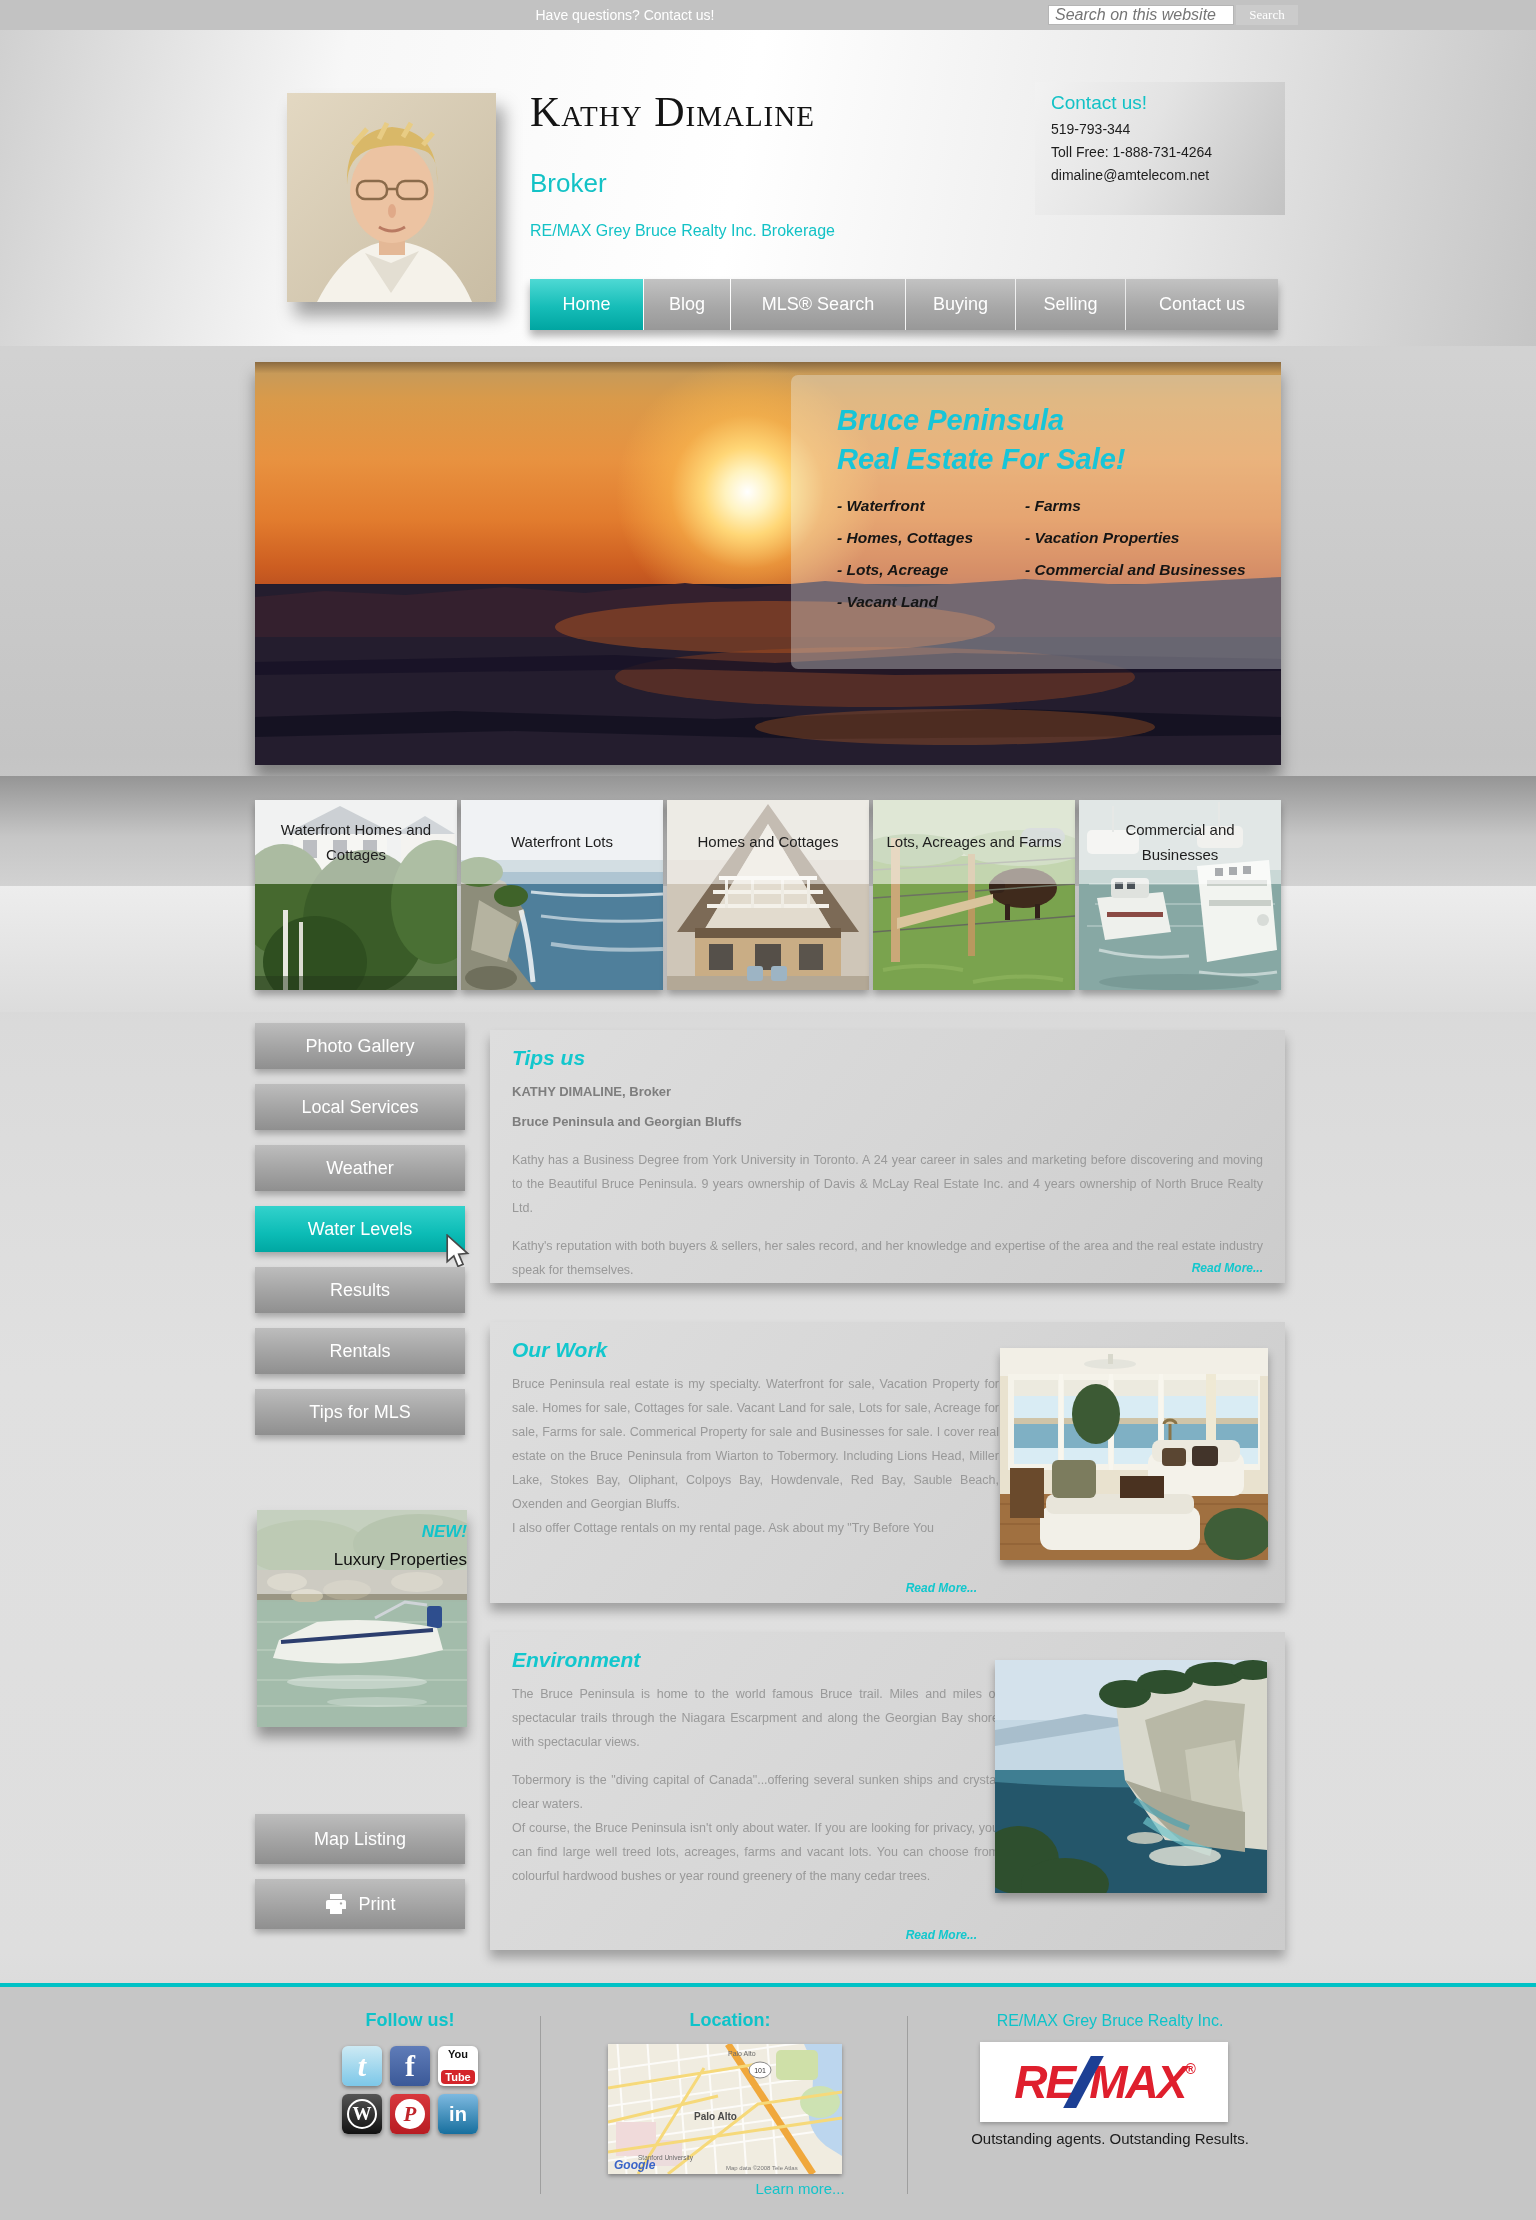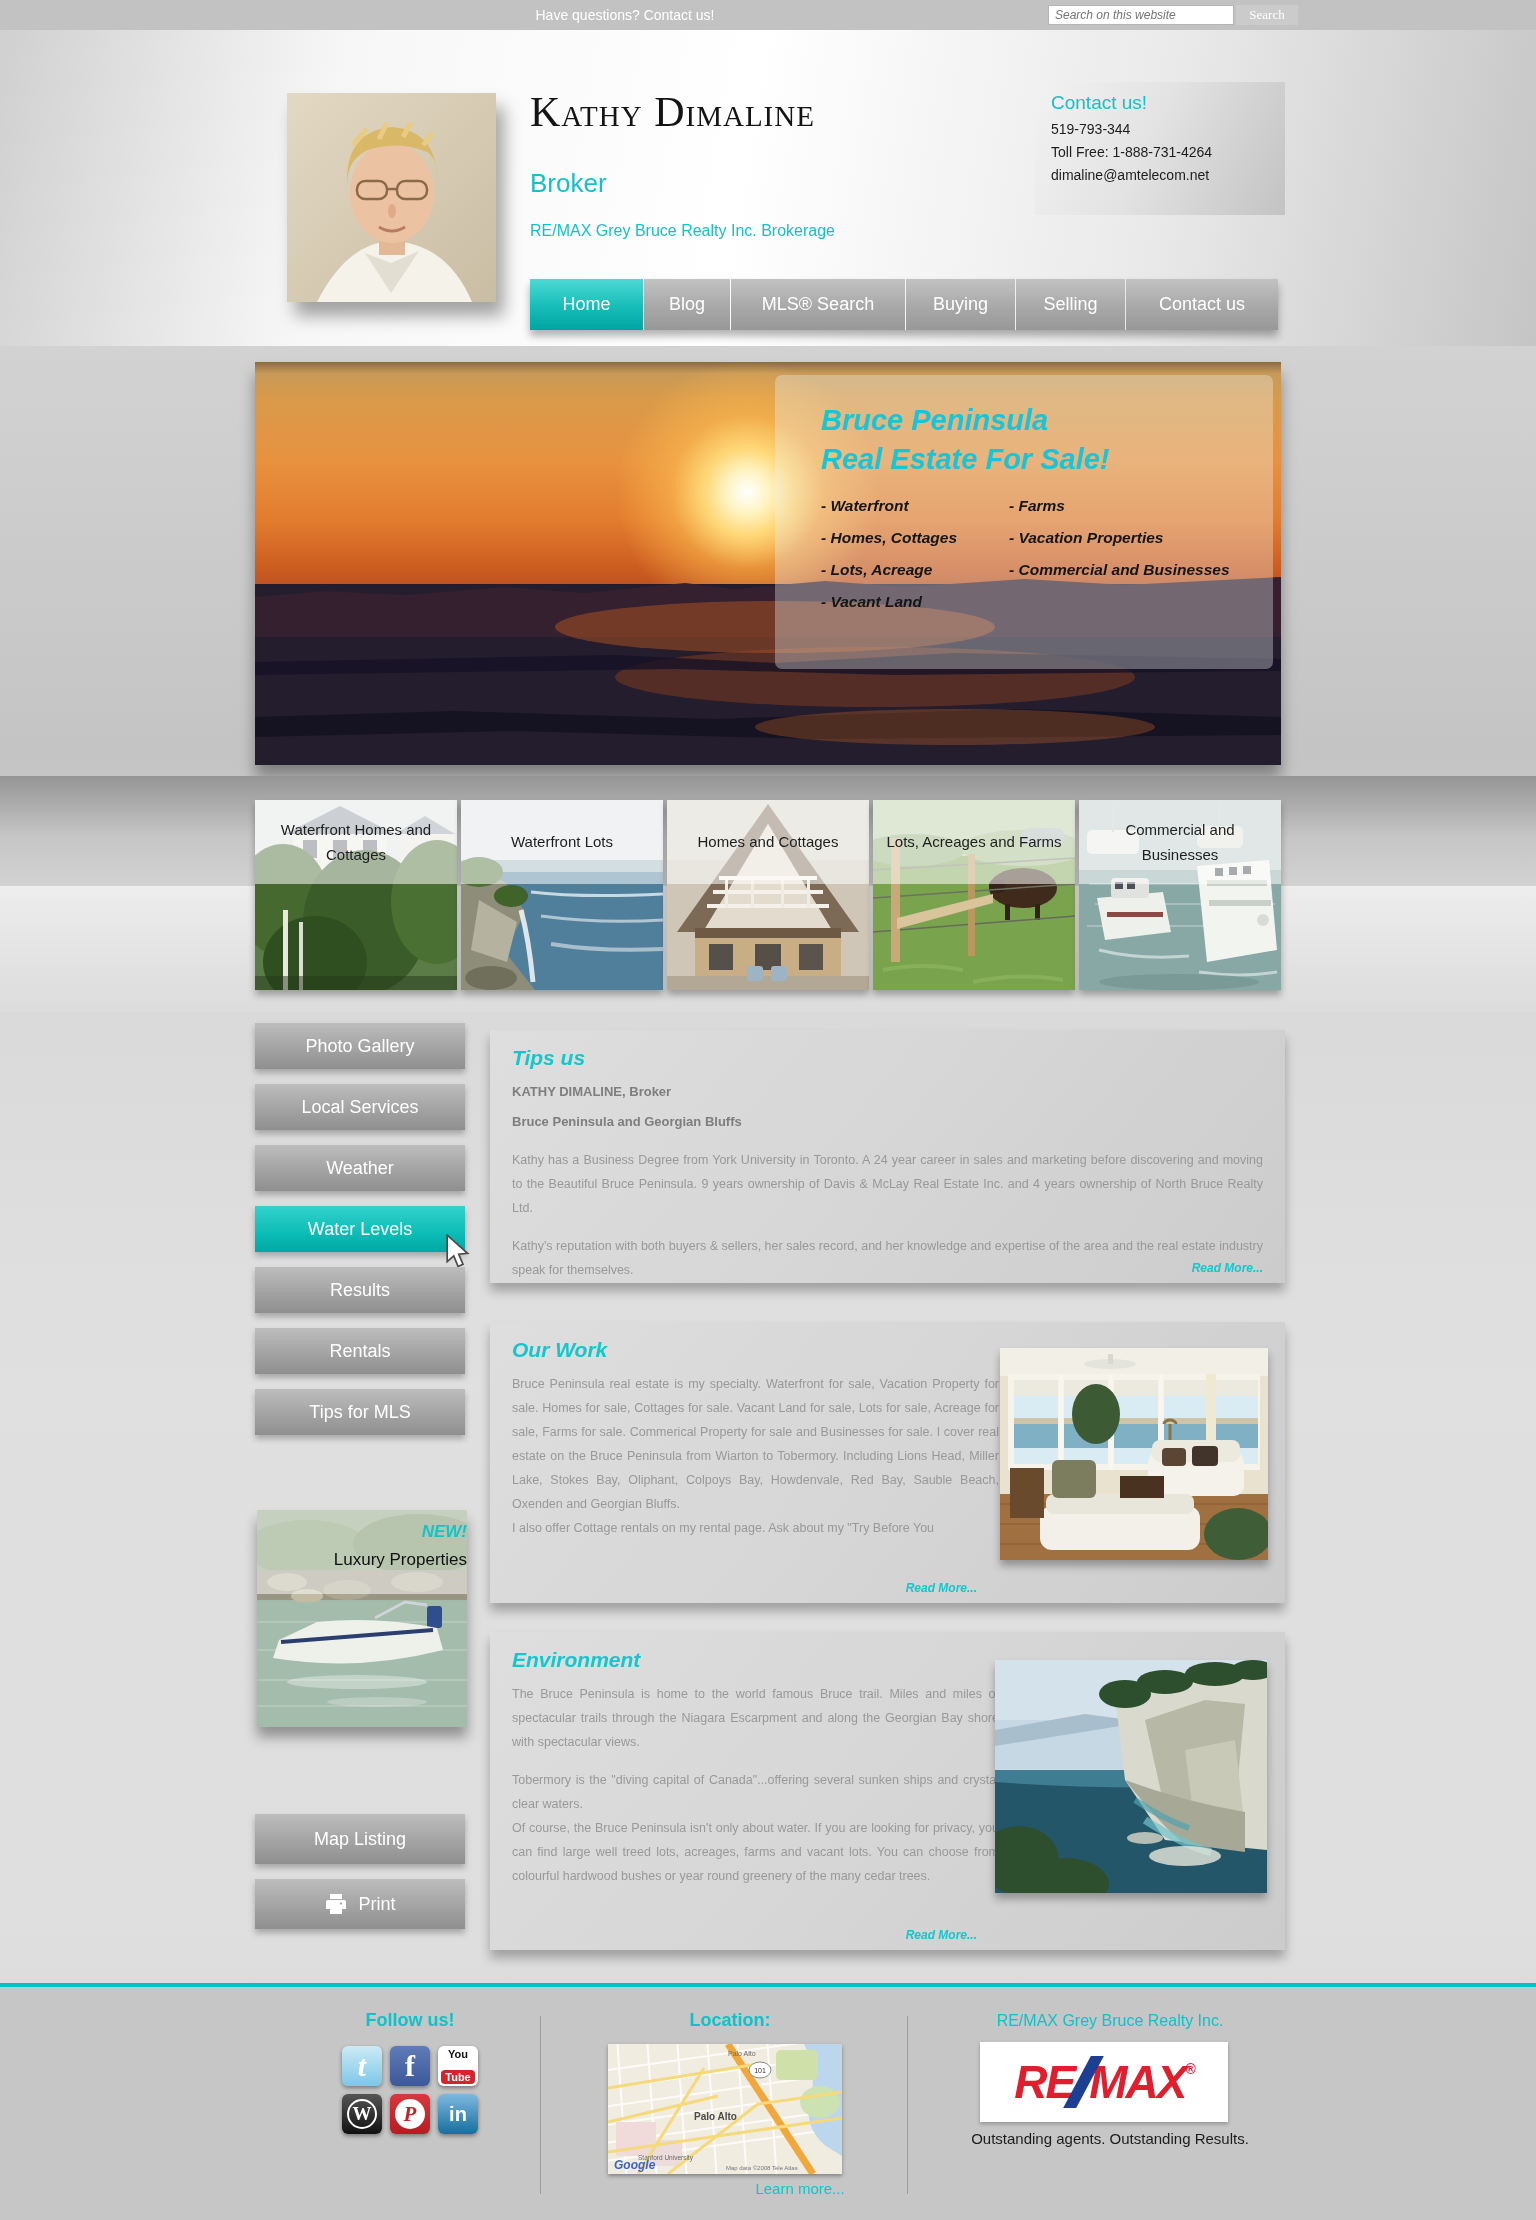--- a/index.html
+++ b/index.html
@@ -5,21 +5,21 @@
   html,body{margin:0;padding:0;background:#b9b9b9;font-family:"Liberation Sans",sans-serif;}
   .page{position:relative;width:1536px;height:2220px;overflow:hidden;
         background:linear-gradient(180deg,#cfcfcf 0%,#d2d2d2 16%,#c4c4c4 34%,#dadada 46%,#e0e0e0 62%,#dedede 88%,#cccccc 100%);padding-left:12px;}
   .abs{position:absolute;}
 
   
   .topbar{left:0;top:0;width:1536px;height:30px;background:#c2c2c2;box-shadow:0 1px 2px rgba(0,0,0,.15);}
   .topbar-msg{left:0;top:0;width:1250px;height:30px;line-height:30px;text-align:center;color:#ffffff;font-size:14px;}
   .search-wrap{left:1048px;top:5px;height:20px;display:flex;}
   .search-input{width:172px;height:18px;border:1px solid #b5b5b5;background:#ffffff;font-style:italic;color:#9a9a9a;
-                font-size:12px;padding:0 6px;font-family:"Liberation Sans",sans-serif;outline:none;}
+                font-size:16px;padding:0 6px;font-family:"Liberation Sans",sans-serif;outline:none;}
   .search-btn{width:62px;height:20px;border:none;background:#cbcbcb;color:#ffffff;font-size:13px;margin-left:2px;
               font-family:Liberation Serif, serif;}
 
   
   .header-band{left:0;top:30px;width:1536px;height:316px;
                background:linear-gradient(100deg,#d0d0d0 0%,#f7f7f7 22%,#ffffff 48%,#e9e9e9 75%,#c5c5c5 100%);}
   .portrait{left:287px;top:93px;width:209px;height:209px;box-shadow:8px 14px 16px rgba(0,0,0,.35);}
   .agent-name{left:530px;top:88px;font-family:"Liberation Serif",serif;font-variant:small-caps;
               font-size:42px;color:#141414;letter-spacing:1px;}
   .agent-role{left:530px;top:168px;font-size:26px;color:#13c2c6;}
@@ -36,21 +36,21 @@
   .nav-tab.active{background:linear-gradient(180deg,#4ed9d4 0%,#16bdb8 55%,#00a5a1 100%);}
   .w-home{width:113px}.w-blog{width:86px}.w-mls{width:174px}.w-buy{width:109px}.w-sell{width:109px}.w-contact{width:152px}
 
   
   .hero{left:255px;top:362px;width:1026px;height:403px;overflow:hidden;box-shadow:0 12px 14px rgba(0,0,0,.35);}
   .hero-sky{position:absolute;left:0;top:0;width:100%;height:232px;
     background:linear-gradient(180deg,#8a6a40 0%,#c89a58 5%,#d99a4a 16%,#e89240 42%,#e27c2e 68%,#cd5e21 88%,#b84e20 100%);}
   .hero-sun{position:absolute;left:0;top:0;width:100%;height:232px;
     background:radial-gradient(circle at 48% 56%,#ffffff 0%,#fff3c0 4%,#ffd777 8%,rgba(255,190,80,.55) 14%,rgba(255,170,60,0) 24%);}
   .hero-water{position:absolute;left:0;top:222px;width:100%;height:181px;background:#221b2b;}
-  .hero-panel{position:absolute;left:520px;top:13px;width:498px;height:294px;background:rgba(236,242,244,.34);border-radius:7px;}
+  .hero-panel{position:absolute;left:536px;top:13px;width:498px;height:294px;background:rgba(236,242,244,.34);border-radius:7px;}
   .hero-title{margin:26px 0 18px 46px;color:#17c5d8;font-size:29px;font-weight:bold;font-style:italic;line-height:1.35;}
   .hero-cols{display:flex;margin-left:46px;}
   .hero-col{list-style:none;margin:0;padding:0;}
   .hero-col.c1{width:188px;}
   .hero-col li{font-size:15.5px;font-style:italic;font-weight:600;color:#151515;margin-bottom:14px;}
 
   
   .mid-band{left:0;top:776px;width:1536px;height:110px;background:linear-gradient(180deg,#959595 0%,#c6c6c6 55%,#d2d2d2 100%);}
   .below-band{left:0;top:886px;width:1536px;height:126px;background:linear-gradient(180deg,#ededed,#dcdcdc);}
   .tile{top:800px;width:202px;height:190px;overflow:hidden;box-shadow:0 5px 7px rgba(0,0,0,.3);cursor:pointer;}

